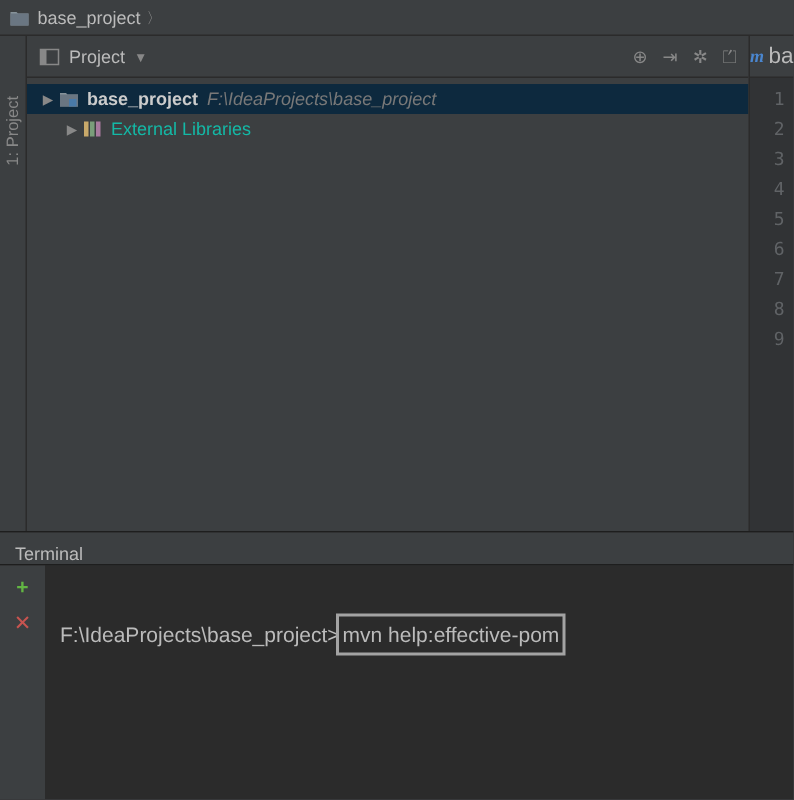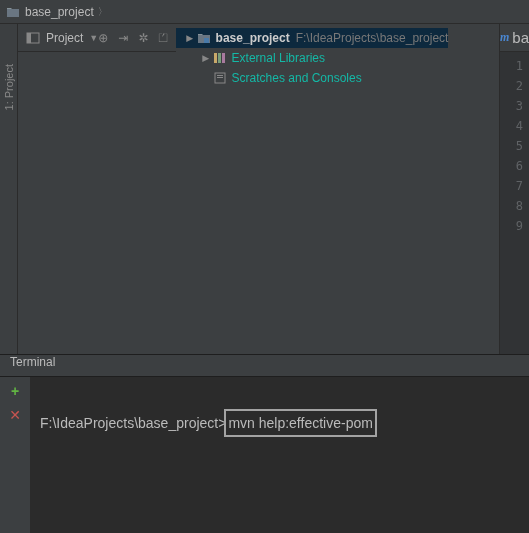--- a/index.html
+++ b/index.html
@@ -7,45 +7,45 @@
 
 .breadcrumb { height: 24px; display: flex; align-items: center; padding: 0 6px; background: #3c3f41; border-bottom: 1px solid #2b2b2b; }
 .crumb-icon { width: 14px; height: 12px; margin-right: 5px; }
 .crumb-text { color: #bbbbbb; }
 .crumb-chevron { margin: 0 4px; color: #888; font-size: 10px; }
 
 .main-row { display: flex; height: 330px; }
 .left-rail { width: 18px; background: #3c3f41; border-right: 1px solid #2b2b2b; display: flex; flex-direction: column; align-items: center; padding-top: 40px; }
 .rail-text { writing-mode: vertical-rl; transform: rotate(180deg); font-size: 11px; color: #888; white-space: nowrap; }
 
-.project-panel { flex: 1; background: #3c3f41; display: flex; flex-direction: row; }
+.project-panel { flex: 1; background: #3c3f41; display: flex; flex-direction: column; }
 .panel-header { height: 28px; display: flex; align-items: center; padding: 0 8px; border-bottom: 1px solid #2b2b2b; justify-content: space-between; }
 .panel-header-left { display: flex; align-items: center; gap: 6px; }
 .panel-header-right { display: flex; align-items: center; gap: 10px; color: #888; }
 .panel-title { color: #bbbbbb; }
 .dropdown-arrow { color: #888; font-size: 9px; }
 
 .tree { padding: 4px 0; }
 .tree-row { display: flex; align-items: center; height: 20px; padding-left: 8px; cursor: pointer; }
 .tree-row.selected { background: #0d293e; }
 .tree-arrow { width: 12px; color: #888; font-size: 9px; text-align: center; }
 .tree-icon { width: 16px; display: flex; align-items: center; justify-content: center; margin-right: 4px; }
 .tree-label { color: #14b8a6; }
 .tree-label.bold { font-weight: bold; color: #cccccc; }
-.tree-path { color: #787878; margin-left: 6px; }
+.tree-path { color: #787878; margin-left: 6px; font-style: italic; }
 .indent-1 { padding-left: 24px; }
 
 .editor-side { width: 30px; background: #3c3f41; border-left: 1px solid #2b2b2b; display: flex; flex-direction: column; }
 .editor-tab { height: 28px; display: flex; align-items: center; justify-content: center; border-bottom: 1px solid #2b2b2b; gap: 3px; }
 .m-icon { color: #4a86cf; font-style: italic; font-weight: bold; font-family: serif; }
 .gutter { flex: 1; background: #313335; padding: 4px 6px 0 0; text-align: right; }
 .gutter-line { color: #606366; font-family: Consolas, monospace; font-size: 12px; line-height: 20px; }
 
 .terminal-section { background: #2b2b2b; height: 179px; border-top: 1px solid #1e1e1e; }
-.terminal-header { height: 22px; background: #3c3f41; display: flex; align-items: flex-start; padding: 0 10px; color: #bbbbbb; border-bottom: 1px solid #1e1e1e; }
+.terminal-header { height: 22px; background: #3c3f41; display: flex; align-items: flex-end; padding: 0 10px; color: #bbbbbb; border-bottom: 1px solid #1e1e1e; }
 .terminal-body { display: flex; height: calc(100% - 22px); }
 .terminal-gutter { width: 30px; background: #3c3f41; display: flex; flex-direction: column; align-items: center; padding-top: 6px; gap: 8px; }
 .term-plus { color: #62b543; font-size: 14px; font-weight: bold; cursor: pointer; }
 .term-close { color: #c75450; font-size: 14px; cursor: pointer; }
 .terminal-content { flex: 1; padding: 8px 10px; font-family: "SimSun", Consolas, monospace; font-size: 14px; color: #bbbbbb; line-height: 24px; }
 .term-line { white-space: pre; }
 .highlight-box { display: inline-block; border: 2px solid #a3a3a3; padding: 0 2px; margin-left: -2px; }
 
 .header-icon { color: #888; cursor: pointer; font-size: 12px; }
 svg { display: block; }
@@ -106,31 +106,20 @@
         <span class="tree-arrow">▶</span>
         <span class="tree-icon">
           <svg width="14" height="12" viewBox="0 0 14 12">
               <rect x="1" y="1" width="3" height="10" fill="#c9a96a"></rect>
               <rect x="5" y="1" width="3" height="10" fill="#7a9e7a"></rect>
               <rect x="9" y="1" width="3" height="10" fill="#a87a9e"></rect>
             </svg>
         </span>
         <span class="tree-label">External Libraries</span>
       </div>
-      <div class="tree-row indent-1">
-        <span class="tree-arrow"></span>
-        <span class="tree-icon">
-          <svg width="14" height="12" viewBox="0 0 14 12">
-              <rect x="2" y="1" width="10" height="10" fill="none" stroke="#888" stroke-width="1"></rect>
-              <rect x="4" y="3" width="6" height="1" fill="#888"></rect>
-              <rect x="4" y="5" width="6" height="1" fill="#888"></rect>
-            </svg>
-        </span>
-        <span class="tree-label">Scratches and Consoles</span>
-      </div>
     </div>
   </div>
 
   <div class="editor-side">
     <div class="editor-tab">
       <span class="m-icon">m</span>
       <span style="color:#bbbbbb;font-size:15px">ba</span>
     </div>
     <div class="gutter">
       <div class="gutter-line">1</div>

